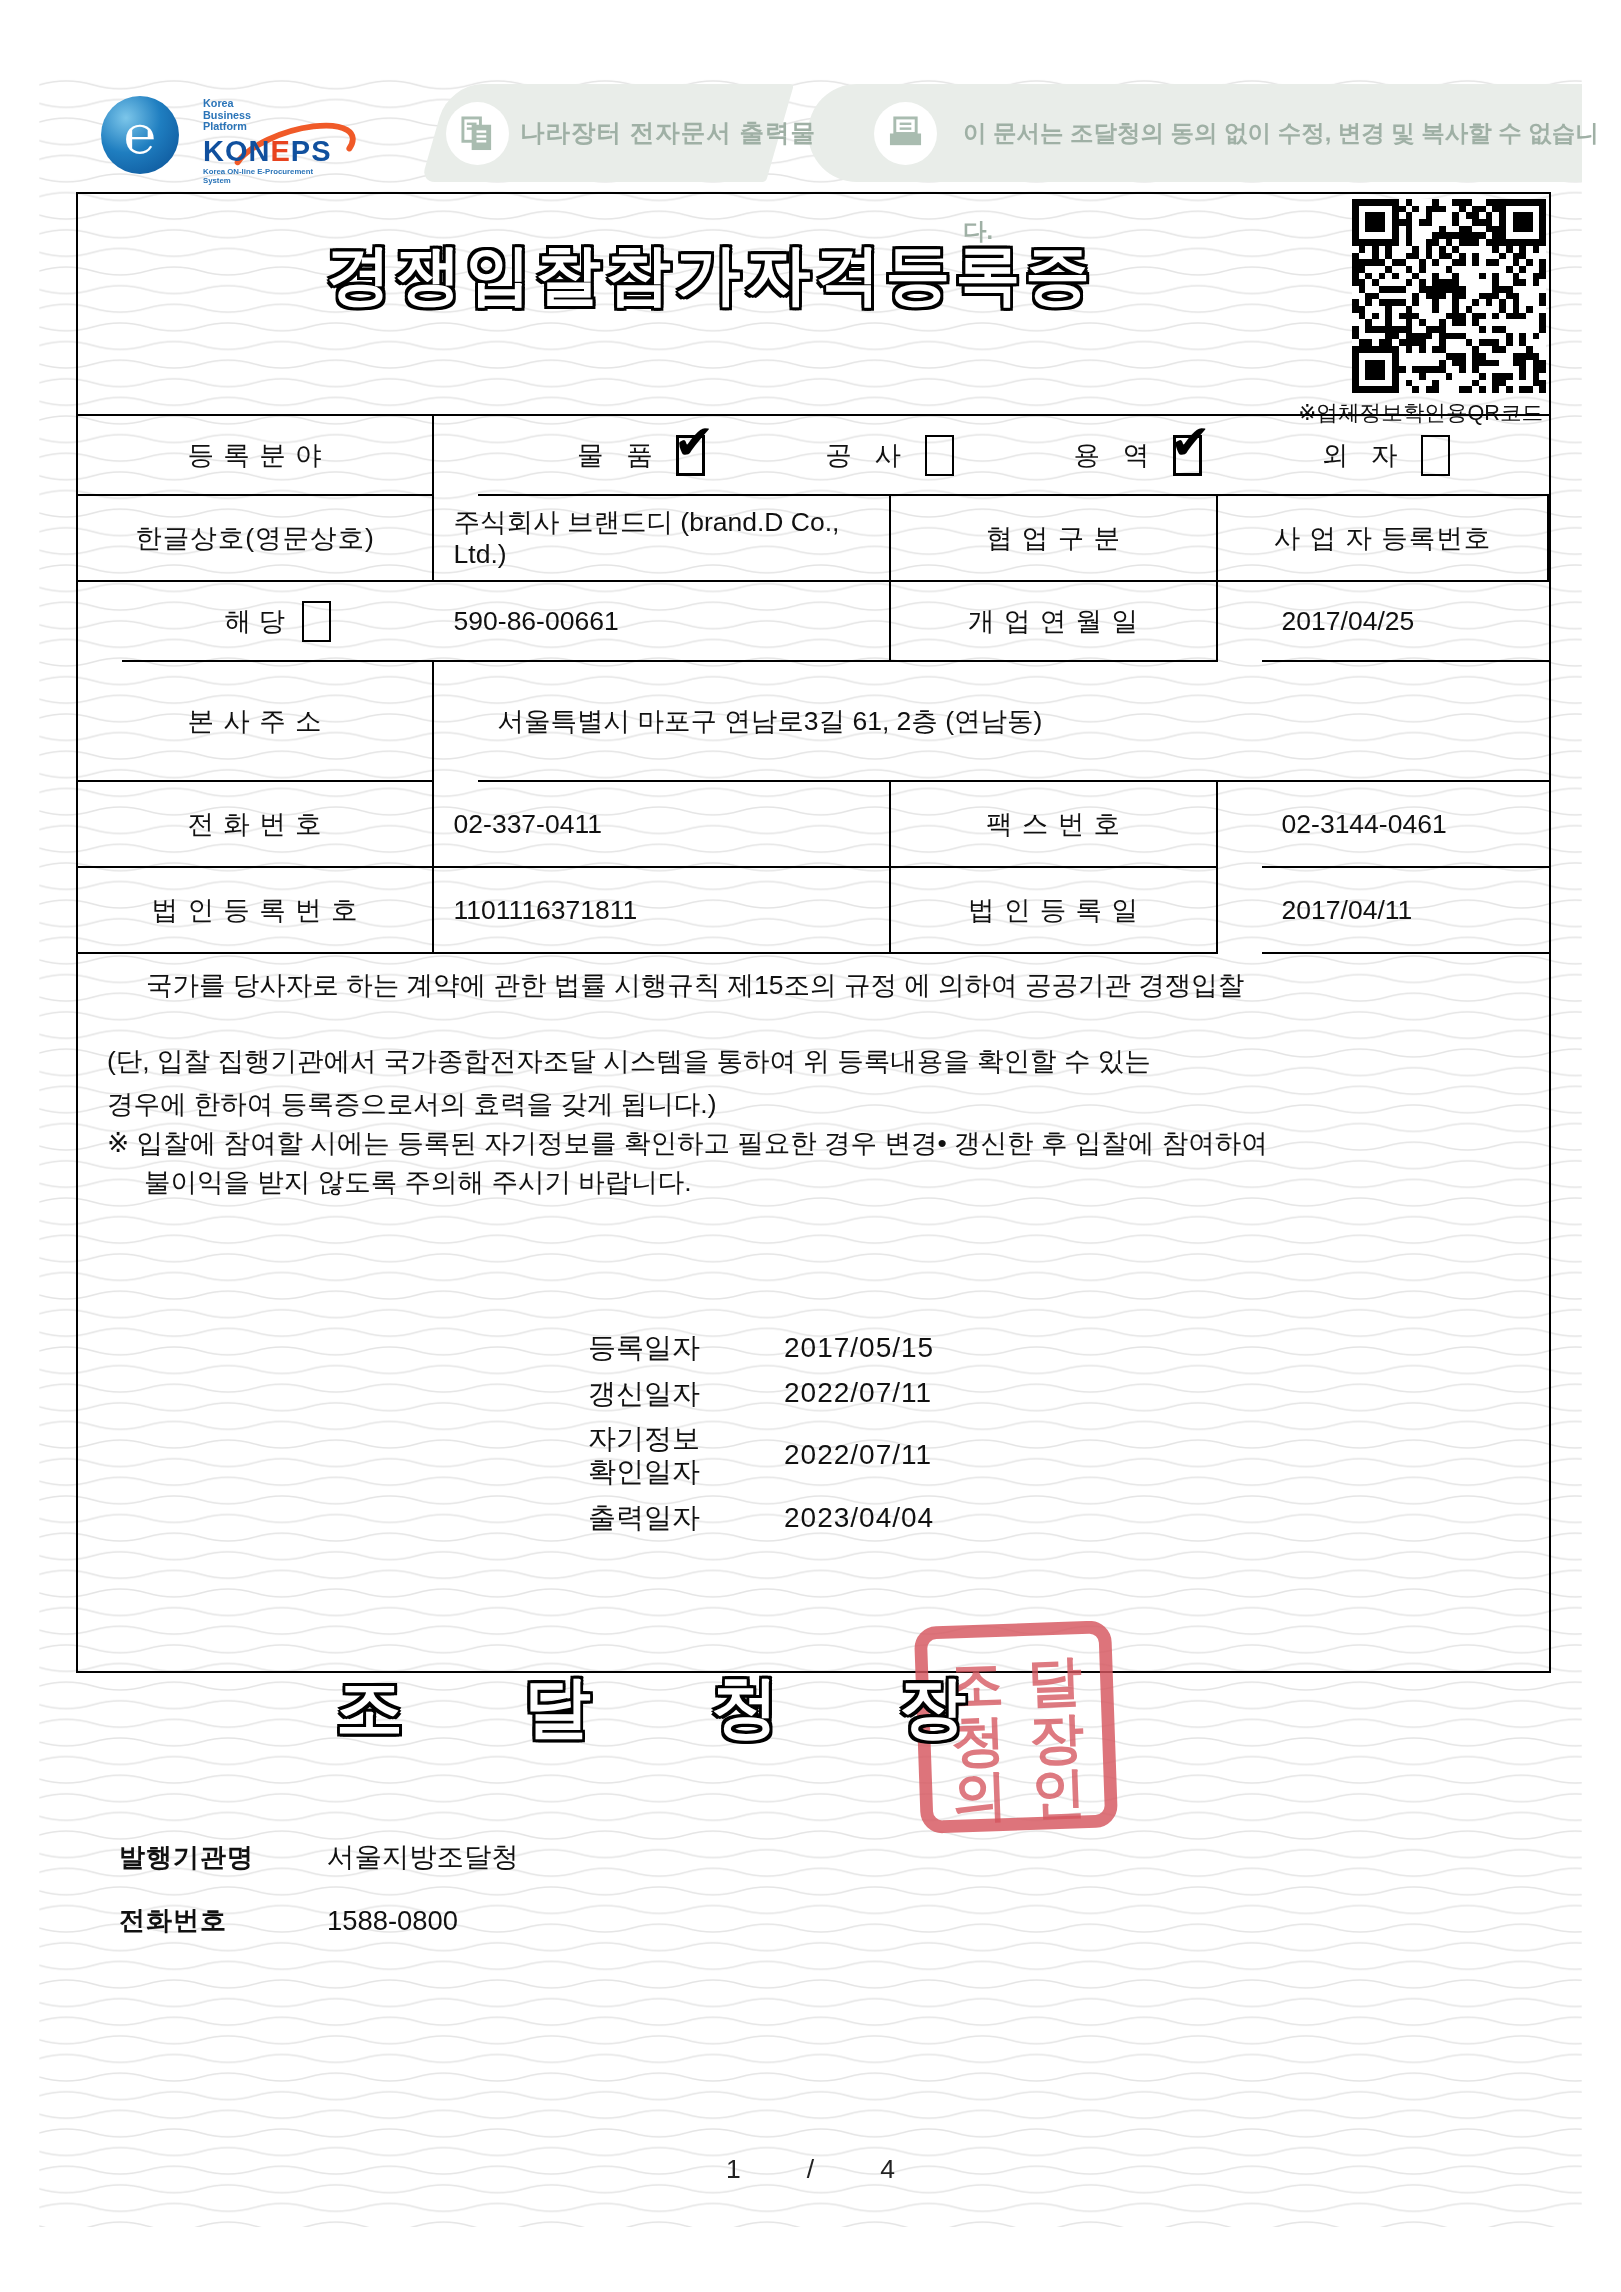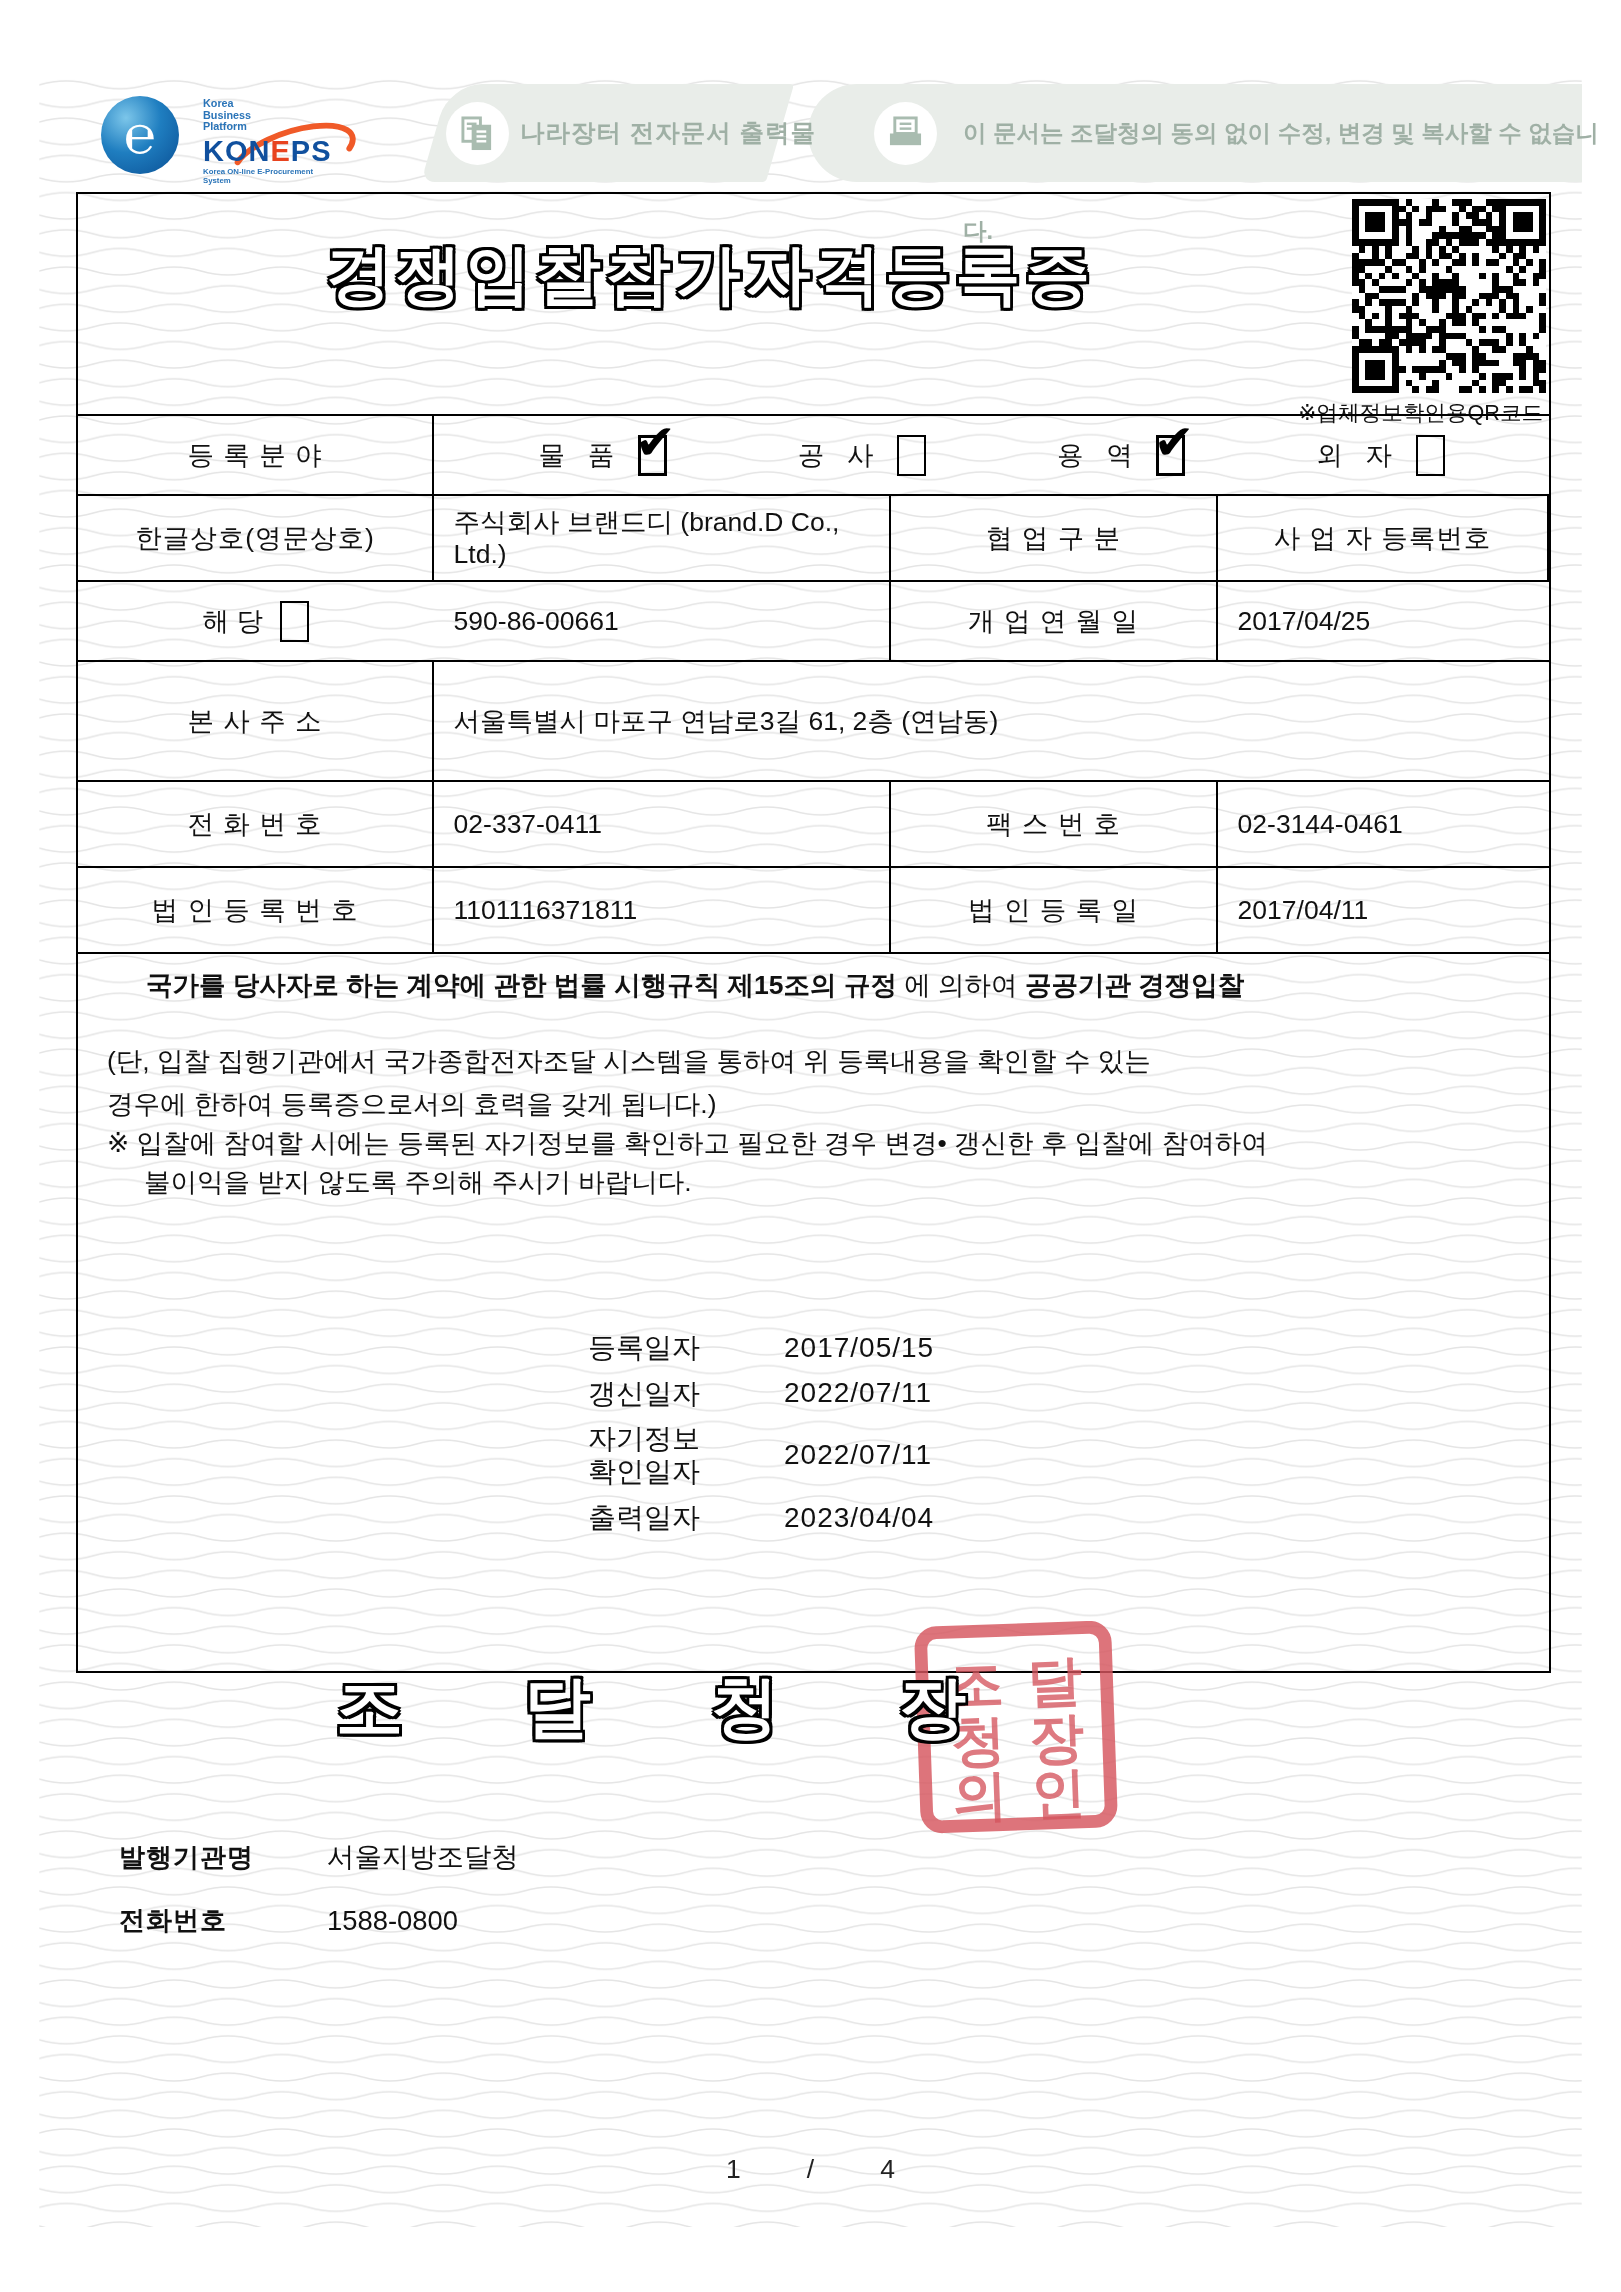--- a/index.html
+++ b/index.html
@@ -51,40 +51,40 @@
   .cert-title { position:absolute; left:0; right:206px; top:37px; text-align:center;
     font-size:65px; letter-spacing:4.9px; }
   .qr { position:absolute; right:2.9px; top:4.9px; width:194px; height:194px; background:#fff; }
   .qr-caption { position:absolute; right:5.9px; top:204px; font-size:21.6px; color:#111; }
 
   .cert-table { position:absolute; left:0; top:220px; width:100%; border-top:2.9px solid #000;
     display:grid; grid-template-columns:356px 457px 327px 1fr;
     grid-template-rows:80px 86px 80px 120px 86px 86px; }
   .tcell { border-right:2.9px solid #000; border-bottom:2.9px solid #000;
     display:flex; align-items:center; font-size:26.5px; }
-  .tcell.last { border-right:none; }
+  .tcell.last { border-right:none;margin-left:44px; }
   .tlabel { justify-content:center; text-align:left; letter-spacing:1px; }
   .tvalue { padding-left:19.6px; letter-spacing:0; }
   .span3 { grid-column:2 / 5; }
   .cat-row { justify-content:space-around; padding:0 39px; }
   .cat { display:flex; align-items:center; gap:15.7px; }
   .cat .cat-label { letter-spacing:7.8px; }
   .cb { position:relative; width:29px; height:41px; border:2.9px solid #000; background:transparent; flex:0 0 auto; }
   .cb.checked { border-width:3.9px; }
   .cb .tick { display:none; position:absolute; left:-5.9px; top:-23.5px; font-size:49px; font-weight:900; color:#000; }
   .cb.checked .tick { display:block; }
   .company-cell { line-height:32px; padding:5.9px 19.6px; }
   .coop-cell { justify-content:center; gap:17.6px; padding-left:0; }
 
   .cert-body { position:absolute; left:29px; right:29px; top:772px; font-size:26.5px; color:#111; }
   .cert-body p { margin:0; line-height:39px; }
   .p1 { padding-left:39px; margin-bottom:37px !important; }
   .p2 { font-weight:bold; margin-bottom:5.9px !important; }
   .p3 { margin-bottom:3.9px !important; }
-  .bold { font-weight:bold;margin-top:28px; }
+  .bold { font-weight:normal;margin-top:28px; }
   .note { margin-top:15.7px; }
   .note-l2 { padding-left:37px; }
 
   .dates { position:absolute; left:502px; top:1137px; width:627px;margin-left:8px; }
   .date-row { display:flex; align-items:center; margin-bottom:12.7px; }
   .date-label { width:196px; font-size:28px; line-height:33px; white-space:pre-line; }
   .date-value { font-size:28px; letter-spacing:1px; }
 
   .sig-text { position:absolute; left:0; right:274px; top:1468px; text-align:center;
     font-size:67px; letter-spacing:51px; z-index:2; }

